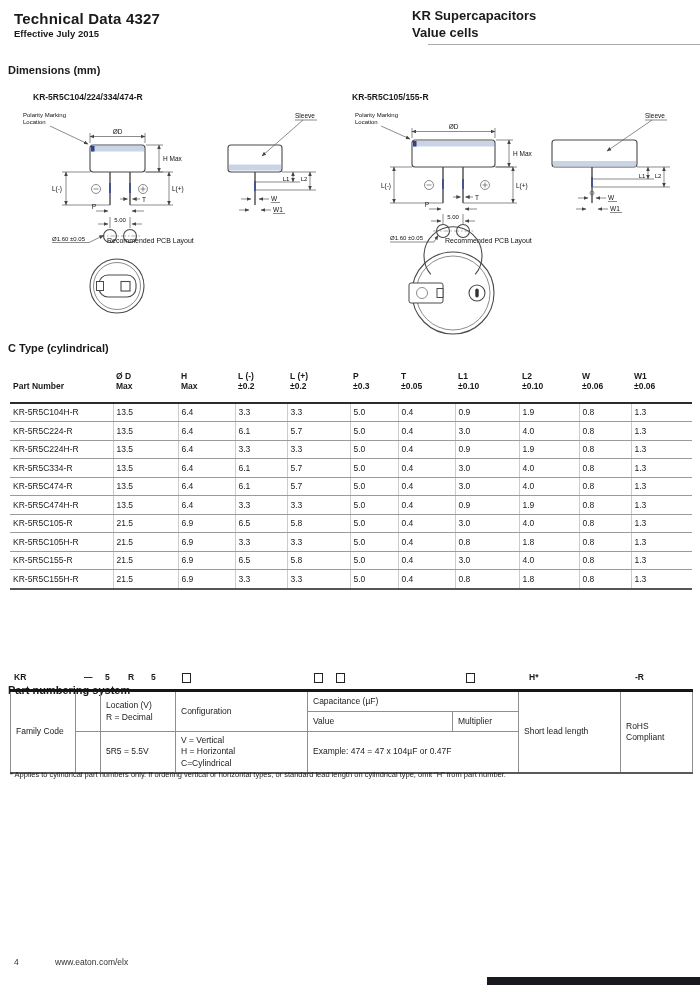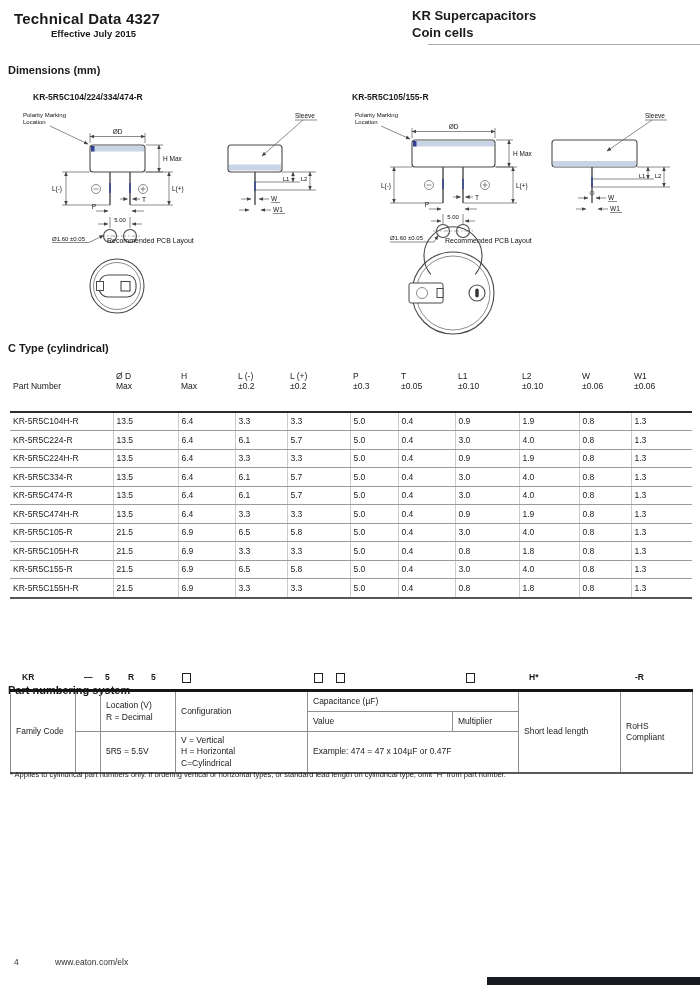--- a/index.html
+++ b/index.html
@@ -1,26 +1,26 @@
 <!DOCTYPE html>
 <html><head>
 <meta charset="utf-8">
 <style>
   html,body{margin:0;padding:0;background:#e8e8e8;font-family:"Liberation Sans",sans-serif;}
   .page{position:relative;width:700px;height:985px;background:#ffffff;overflow:hidden;color:#1a1a1a;margin:0 auto;}
   .abs{position:absolute;}
   .doc-title{font-size:15px;font-weight:bold;letter-spacing:.2px;}
-  .doc-sub{font-size:9.5px;font-weight:bold;margin-left:37px;}
+  .doc-sub{font-size:9.5px;font-weight:bold;}
   .prod{text-align:left;font-size:13px;font-weight:bold;line-height:1.3;}
   .rule{height:1px;background:#a9a9a9;}
   .sec{font-size:11px;font-weight:bold;}
   .cap{font-size:8.5px;font-weight:bold;}
   
   table.ctype{border-collapse:collapse;table-layout:fixed;width:682px;font-size:8.5px;}
-  table.ctype th{font-weight:normal;text-align:left;vertical-align:bottom;padding:2px 3px 19px 3px;border-bottom:2px solid #2b2b2b;line-height:1.15;}
+  table.ctype th{font-weight:bold;text-align:left;vertical-align:bottom;padding:2px 3px 10px 3px;border-bottom:2px solid #2b2b2b;line-height:1.15;}
   table.ctype td{padding:0 3px;height:17.5px;border-bottom:1px solid #9b9b9b;border-left:1px solid #cccccc;white-space:nowrap;}
   table.ctype td:first-child{border-left:none;}
   table.ctype tbody tr:last-child td{border-bottom:2px solid #555;}
   
   .coderow span{position:absolute;top:2px;font-size:8.5px;font-weight:bold;}
   .coderow .sq{width:7px;height:8px;border:1.4px solid #222;top:3px;}
   table.pn{border-collapse:collapse;table-layout:fixed;width:682px;font-size:8.5px;border-top:3px solid #161616;border-bottom:2px solid #5a5a5a;}
   table.pn td{border:1px solid #8f8f8f;padding:2px 5px;vertical-align:middle;line-height:1.3;}
   .footnote{font-size:7.5px;color:#222;}
   .pagenum,.url{font-size:8.5px;color:#333;}
@@ -44,21 +44,21 @@
 </style>
 </head>
 <body>
 
 <div class="page">
 
   <div class="abs doc-title" style="left:14px;top:10px">Technical Data 4327</div>
   <div class="abs doc-sub" style="left:14px;top:28px">Effective July 2015</div>
   <div class="abs prod" style="right:8px;top:8px;width:280px">
     <div>KR Supercapacitors</div>
-    <div>Coin cells</div>
+    <div>Value cells</div>
   </div>
   <div class="abs rule" style="left:428px;top:44px;width:272px"></div>
 
   <div class="abs sec" style="left:8px;top:64px">Dimensions (mm)</div>
   <div class="abs cap" style="left:33px;top:92px">KR-5R5C104/224/334/474-R</div>
   <div class="abs cap" style="left:352px;top:92px">KR-5R5C105/155-R</div>
 
   <svg class="abs dwg" style="left:10px;top:103px" width="330" height="232" viewBox="0 0 330 232">
     <defs>
       <marker id="a1" markerWidth="7" markerHeight="7" refX="6" refY="3.5" orient="auto-start-reverse">
@@ -449,21 +449,21 @@
           <td>1.8</td>
           <td>0.8</td>
           <td>1.3</td>
         </tr>
       </tbody>
     </table>
 
   <div class="abs sec" style="left:8px;top:684px">Part numbering system</div>
 
   <div class="abs coderow" style="left:10px;top:670px;width:682px;height:17px">
-    <span style="left:12px">KR</span>
+    <span style="left:4px">KR</span>
     <span style="left:74px">—</span>
     <span style="left:95px">5</span>
     <span style="left:118px">R</span>
     <span style="left:141px">5</span>
     <span class="sq" style="left:172px"></span>
     <span class="sq" style="left:304px"></span>
     <span class="sq" style="left:326px"></span>
     <span class="sq" style="left:456px"></span>
     <span style="left:519px">H*</span>
     <span style="left:625px">-R</span>

